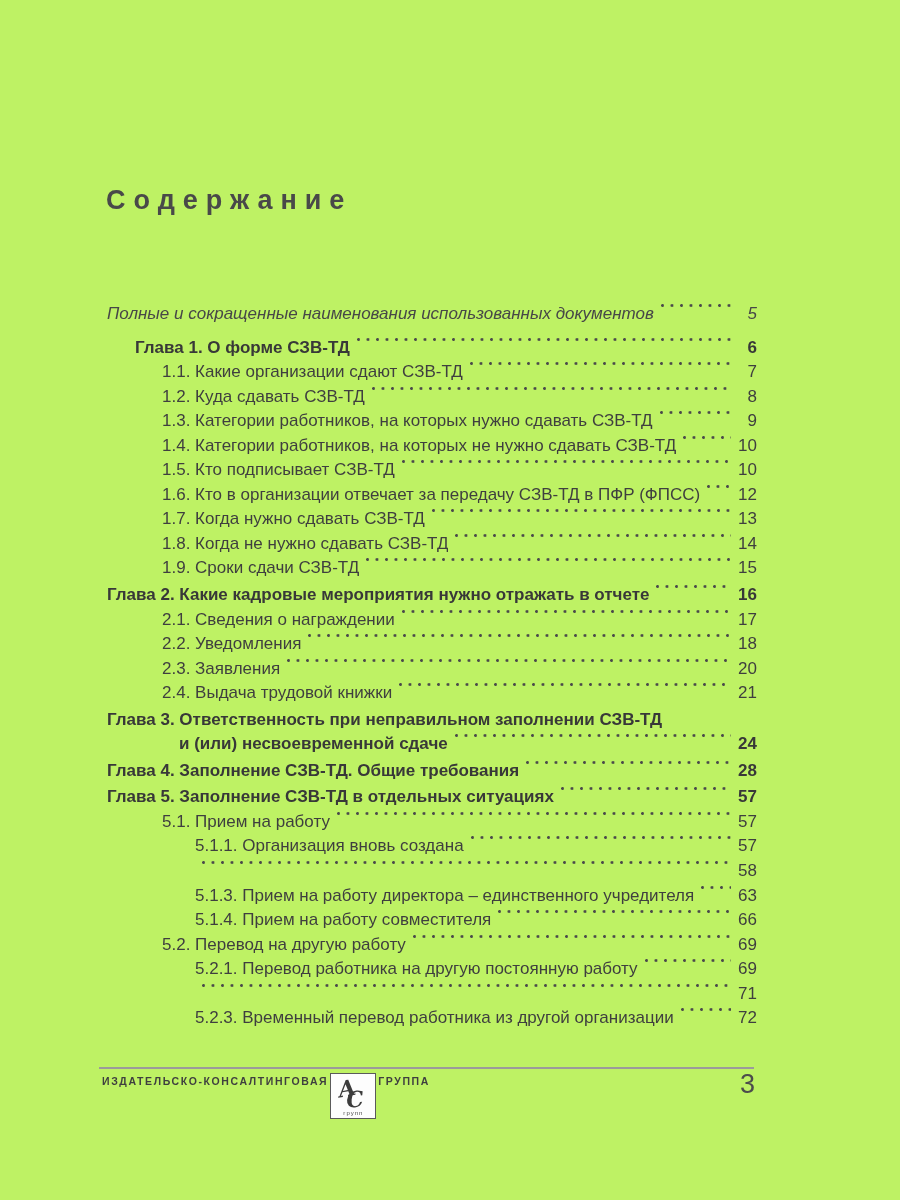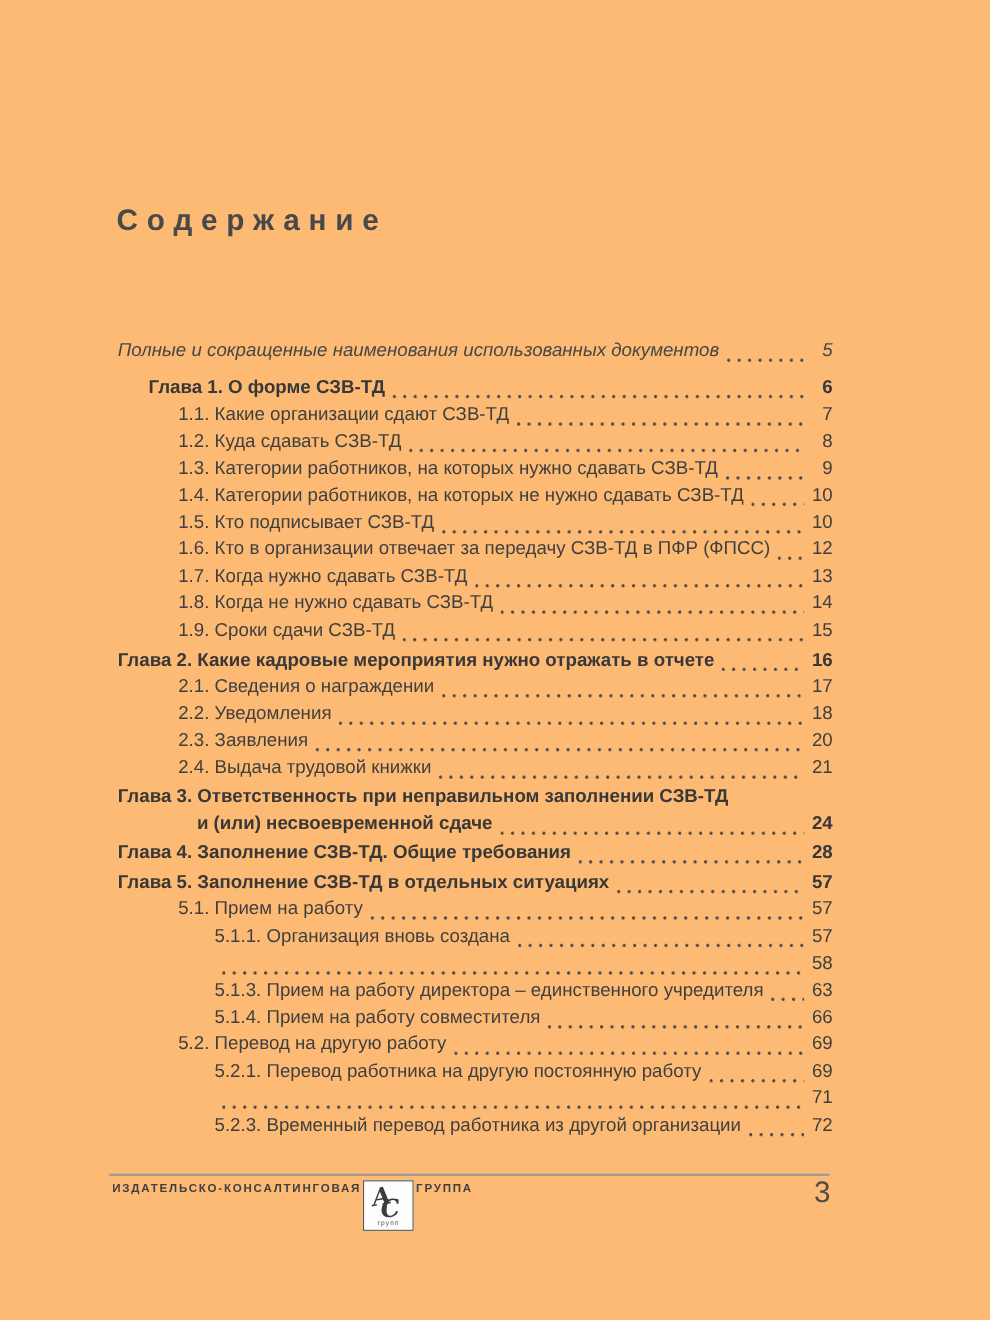--- a/index.html
+++ b/index.html
@@ -1,20 +1,20 @@
 <!DOCTYPE html>
 <html lang="ru"><head>
 <meta charset="utf-8">
 <title>Содержание</title>
 <style>
   html,body{margin:0;padding:0;background:#ffffff;}
   .page{
     position:relative;
     width:900px;height:1200px;
-    background:#fdba74;
+    background:#bef264;
     font-family:"Liberation Sans", sans-serif;
     color:#3d3d3d;
     overflow:hidden;
   }
   
   .doc-title{
     position:absolute;
     left:106px;top:167px;
     font-size:27px;
     font-weight:bold;
@@ -22,21 +22,21 @@
     color:#494949;
   }
   
   .toc{
     position:absolute;
     left:107px;top:304px;
     width:650px;
   }
   .toc-row{
     display:flex;
-    align-items:flex-end;
+    align-items:flex-start;
     height:24.55px;
     font-size:17px;
     white-space:nowrap;
     color:#3f3f3f;
   }
   .toc-row.bold{font-weight:bold;color:#383838;}
   .toc-row.italic{font-style:italic;color:#474747;}
   .toc-row.lvl1{padding-left:55px;}
   .toc-row.lvl2{padding-left:88px;}
   .toc-row.cont{padding-left:72px;}

